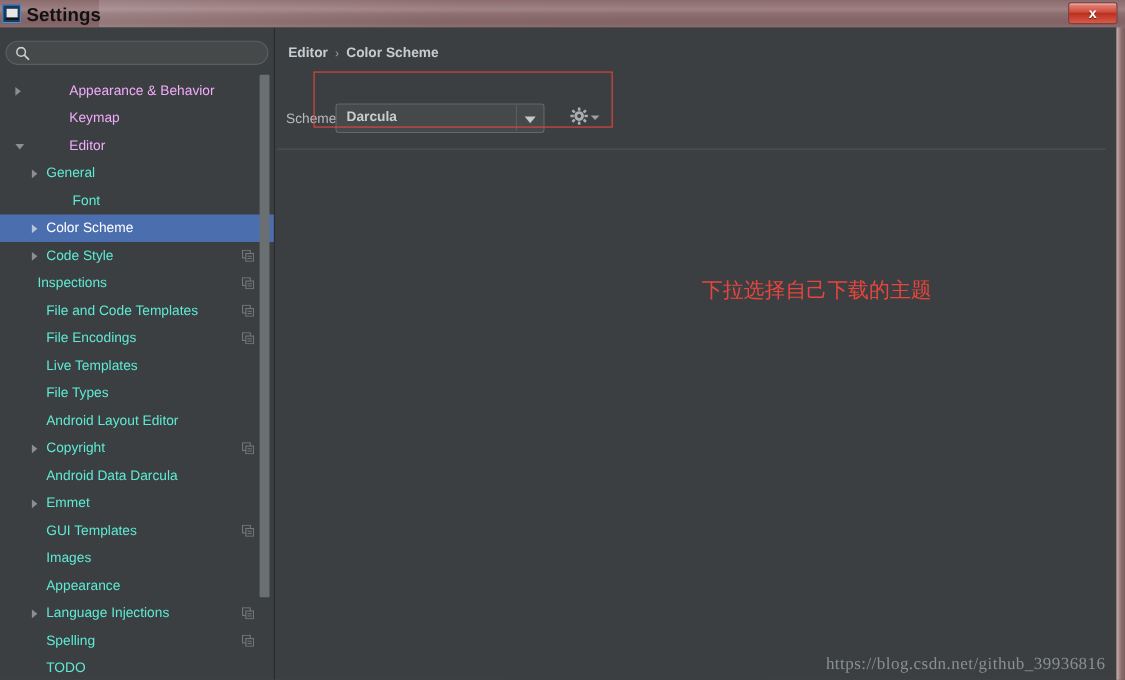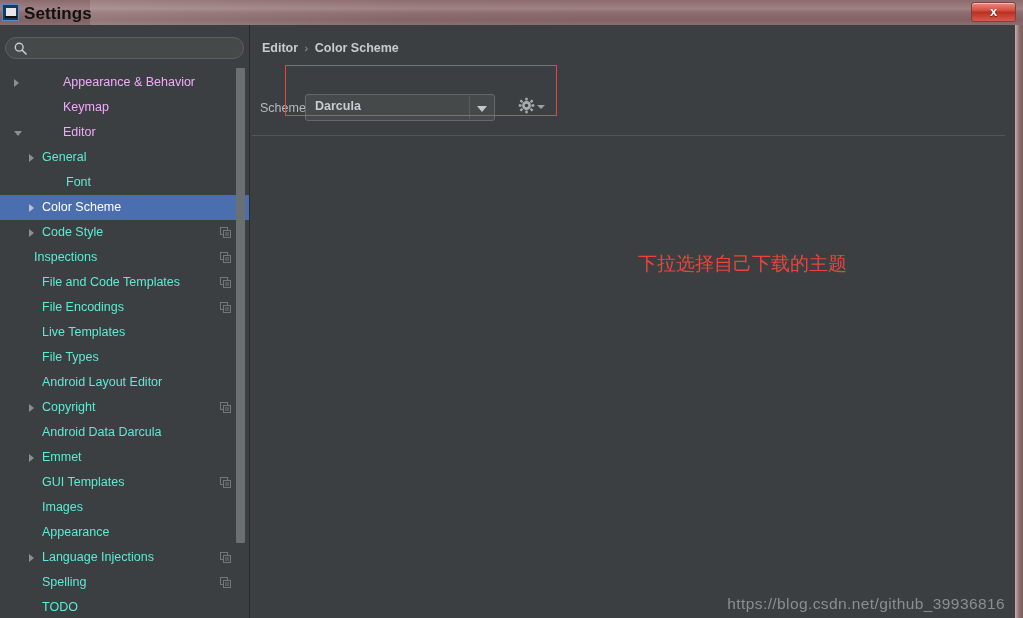--- a/index.html
+++ b/index.html
@@ -298,21 +298,21 @@
     color: #e8463c;
     white-space: nowrap;
     font-family: "DejaVu Sans", sans-serif;
   }
   #watermark {
     position: absolute;
     right: 10px; bottom: 5px;
     font-size: 15.5px;
     color: #8a8f92;
     white-space: nowrap;
-    font-family: Liberation Sans, sans-serif;
+    font-family: Liberation Serif, serif;
     letter-spacing: 0.4px;
   }
 
   
   #frame-right {
     position: absolute;
     right: 0; top: 25px;
     width: 8px; height: 593px;
     background: linear-gradient(to right, #c6b0ae 0%, #8c6d6d 55%, #7a5d5d 100%);
   }

